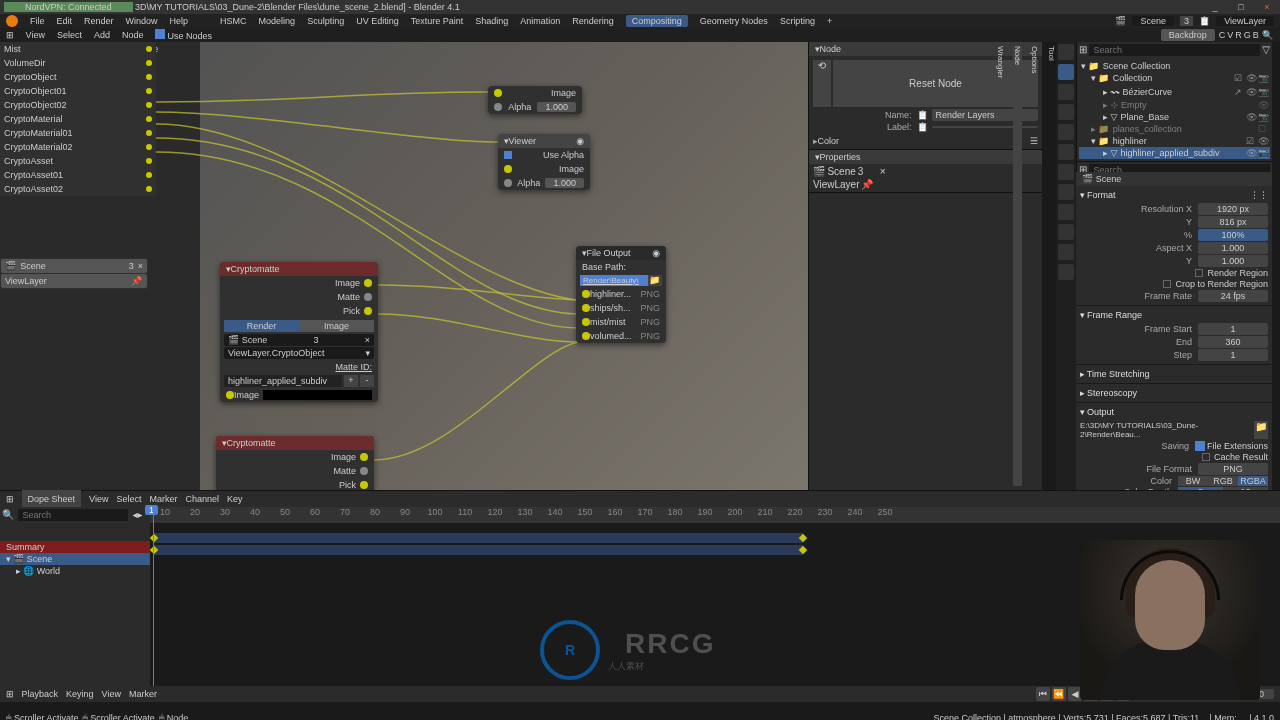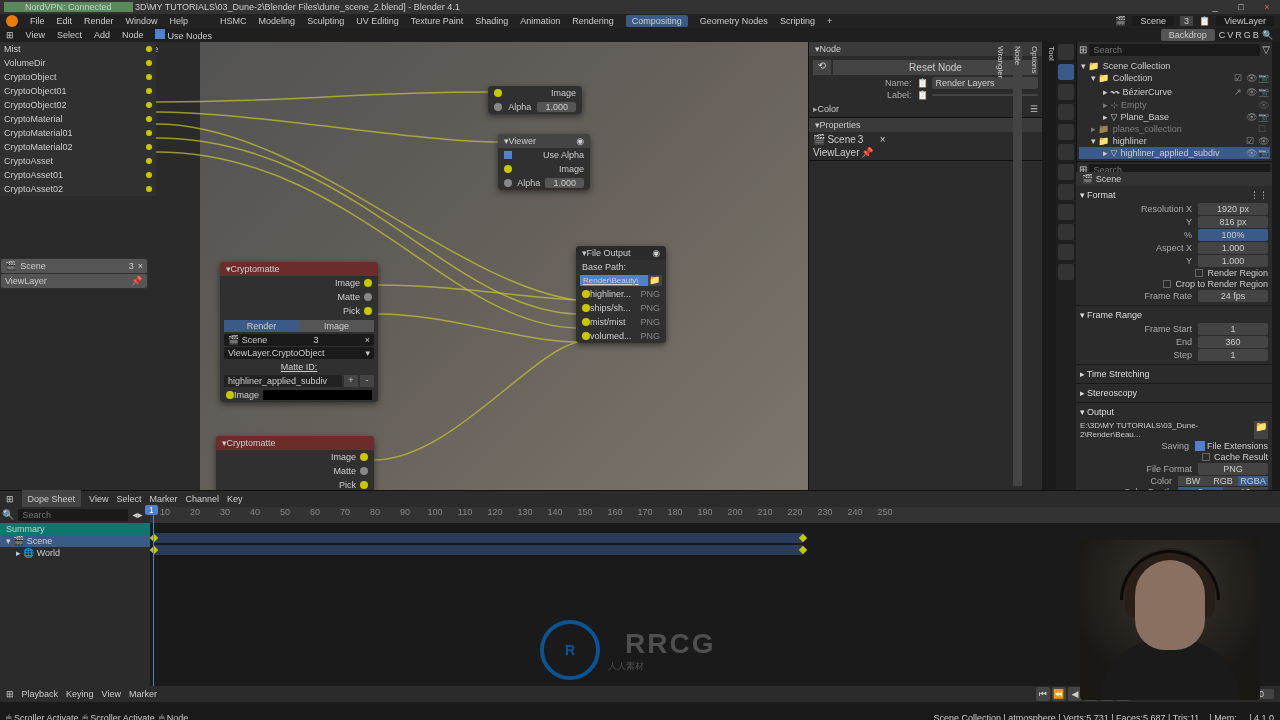--- a/index.html
+++ b/index.html
@@ -325,21 +325,21 @@
       </div>
       <div class="field">
           <span>🎬 <span>Scene</span></span>
           <span>3</span>
           <span>×</span>
         </div>
       <div class="field">
           <span>ViewLayer.CryptoObject</span>
           <span>▾</span>
         </div>
-      <div class="node-row" style="justify-content:center;text-decoration:underline;">
+      <div class="node-row" style="justify-content:flex-end;text-decoration:underline;">
           <span>Matte ID:</span>
         </div>
       <div style="display:flex;margin:1px 4px;gap:2px;">
         <div style="flex:1;background:#222;padding:1px 4px;font-size:9px;">highliner_applied_subdiv</div>
         <div style="width:14px;background:#444;text-align:center;">+</div>
         <div style="width:14px;background:#444;text-align:center;">-</div>
       </div>
       <div class="node-row">
           <span class="socket"></span>
           <span>Image</span>
@@ -405,21 +405,21 @@
 
   <div class="sidebar-right1">
     <div class="panel">
       <div class="panel-header">
           <span>▾ </span>
           <span>Node</span>
         </div>
       <div class="panel-body">
         <div style="display:flex;gap:2px;margin:2px 0;">
           <div style="width:18px;background:#444;text-align:center;">⟲</div>
-          <div style="flex:1;background:#444;text-align:center;padding:2px;">Reset Node</div>
+          <div style="flex:1;background:#444;text-align:center;padding:18px;">Reset Node</div>
         </div>
         <div class="prop-row">
             <span class="lbl">Name:</span>
             <span style="width:14px;">📋</span>
             <span class="inp wide" style="text-align:left;">Render Layers</span>
           </div>
         <div class="prop-row">
             <span class="lbl">Label:</span>
             <span style="width:14px;">📋</span>
             <span class="inp wide"></span>
@@ -674,21 +674,21 @@
       <span style="width:14px;background:#3a5a88;"></span>
     </span>
   </div>
   <div class="dope-body">
     <div class="dope-left">
       <div class="dope-search" style="padding:2px;">
           <span>🔍</span>
           <input placeholder="Search" style="">
           <span>◂▸</span>
         </div>
-      <div class="row" style="background:#0f766e;">Summary</div>
+      <div class="row" style="background:#7f1d1d;margin-top:18px;">Summary</div>
       <div class="row sel"><span>▾ 🎬 </span><span>Scene</span></div>
       <div class="row" style="padding-left:16px;"><span>▸ 🌐 </span><span>World</span></div>
     </div>
     <div class="dope-right">
       <div class="timeline-ruler">
         <div class="playhead" style="left:3px;">
             <div class="playhead-badge">1</div>
           </div>
         <span class="tick">10</span>
           <span class="tick">20</span>

